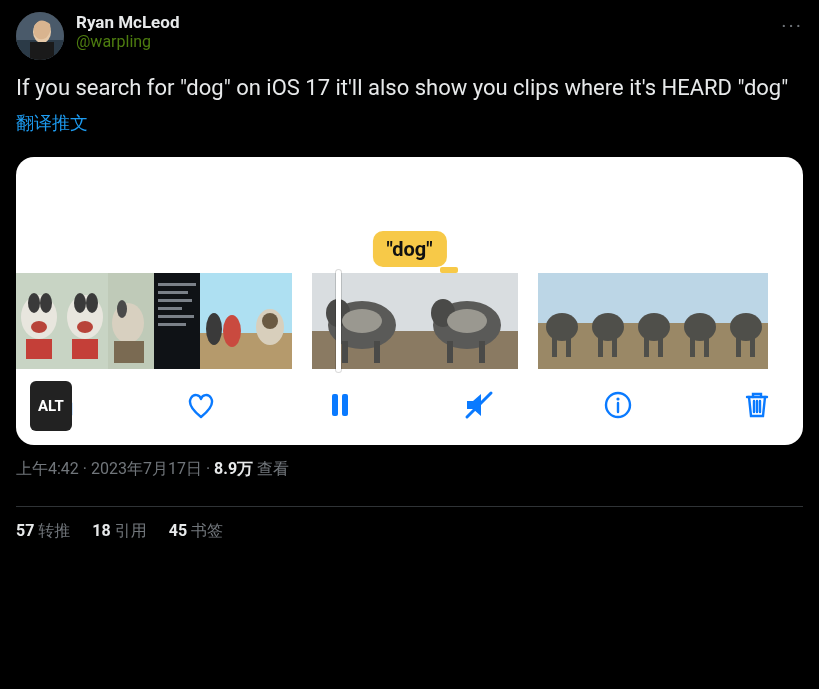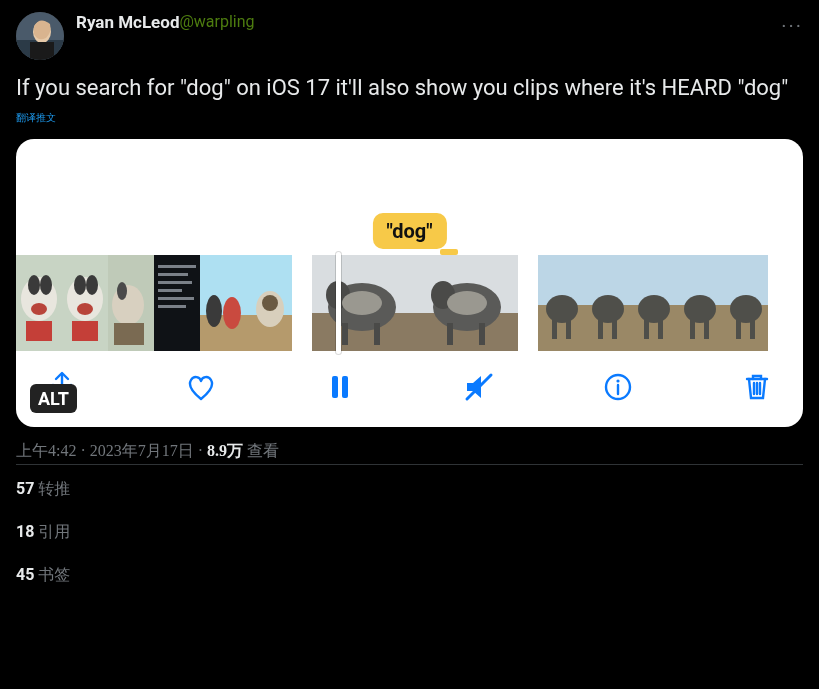--- a/index.html
+++ b/index.html
@@ -32,40 +32,40 @@
   }
   .avatar {
     width: 48px;
     height: 48px;
     border-radius: 50%;
     overflow: hidden;
     flex-shrink: 0;
     background: #333;
   }
   .avatar svg { width: 100%; height: 100%; display: block; }
-  .user-line { display: flex; flex-direction: row; }
+  .user-line { display: flex; flex-direction: column; }
   .display-name {
     font-weight: 700;
     font-size: 17px;
     color: #e7e9ea;
   }
   .handle {
     font-size: 16px;
     color: #4d7c0f;
   }
   .body-text {
     font-size: 22px;
     line-height: 1.3;
     color: #e7e9ea;
     margin-bottom: 8px;
   }
   .translate {
     color: #1d9bf0;
-    font-size: 10px;
-    margin-bottom: 14px;
+    font-size: 18px;
+    margin-bottom: 22px;
     cursor: pointer;
   }
   .media-card {
     background: #fff;
     border-radius: 18px;
     overflow: hidden;
     width: 100%;
     position: relative;
     margin-bottom: 14px;
   }
@@ -142,42 +142,40 @@
     cursor: pointer;
   }
   .tbtn svg { width: 32px; height: 32px; }
   .alt-badge {
     position: absolute;
     left: 14px;
     bottom: 14px;
     background: #222;
     color: #fff;
     font-weight: 700;
-    font-size: 18px;
-    padding: 4px 8px;
+    font-size: 15px;
+    padding: 16px 8px;
     border-radius: 6px;
   }
   .meta {
     color: #71767b;
     font-size: 16px;
-    margin-bottom: 2px;
-    font-family: Liberation Serif, serif;
+    margin-bottom: 26px;
   }
   .meta .views-n { color: #e7e9ea; font-weight: 700; }
   .divider {
     border: none;
     border-top: 1px solid #2f3336;
     margin: 0 0 14px 0;
   }
   .stats {
     display: flex;
     gap: 22px;
     font-size: 16px;
     color: #71767b;
-    flex-direction: column;
   }
   .stats .n { color: #e7e9ea; font-weight: 700; margin-right: 4px; }
 </style>
 </head>
 <body>
 
 <div class="tweet">
 
   <div class="more">···</div>
 

